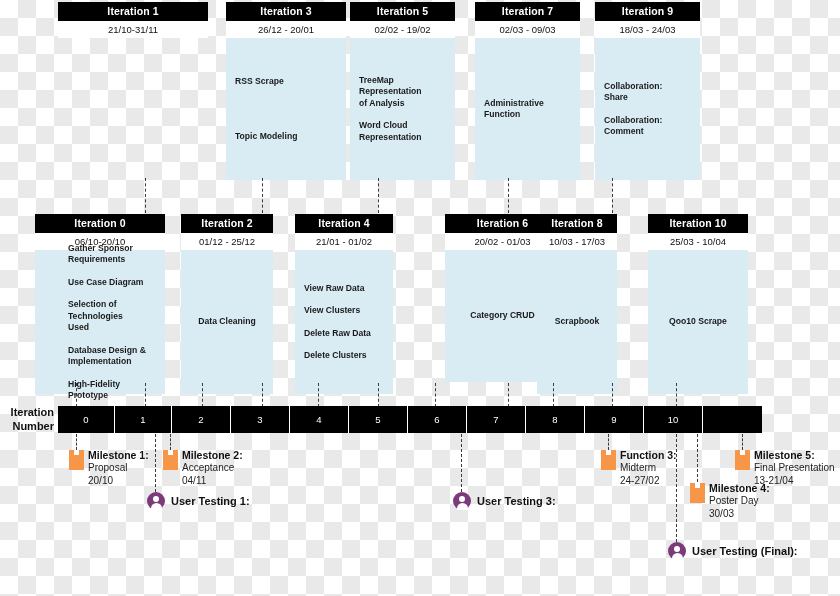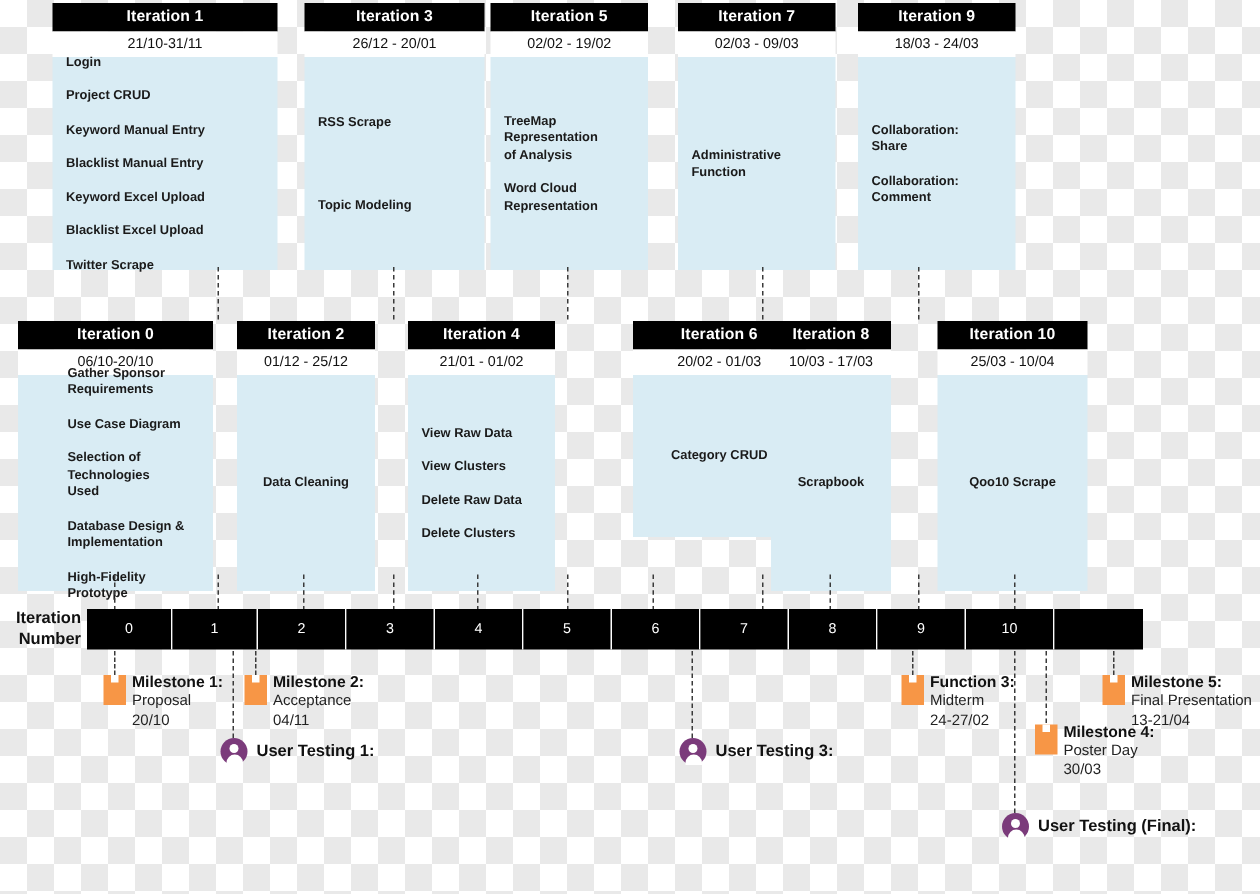--- a/index.html
+++ b/index.html
@@ -10,21 +10,21 @@
     background-image:
       linear-gradient(45deg,#e9e9e9 25%,transparent 25%,transparent 75%,#e9e9e9 75%),
       linear-gradient(45deg,#e9e9e9 25%,transparent 25%,transparent 75%,#e9e9e9 75%);
     background-size:36px 36px;
     background-position:0 0,18px 18px;
     overflow:hidden;
   }
   #stage{position:relative;width:840px;height:596px;}
 
   
-  .iter{position:absolute;}
+  .iter{position:absolute;margin-left:23px;}
   .iter-head{
     background:#000;color:#fff;
     font-size:10.5px;font-weight:bold;
     text-align:center;line-height:19px;height:19px;
     letter-spacing:.1px;
   }
   .iter-date{
     background:#fff;color:#111;
     font-size:9.5px;text-align:center;
     line-height:17px;height:17px;
@@ -105,29 +105,20 @@
   }
 </style>
 </head>
 <body>
 
 <div id="stage">
 
   <div class="iter" style="left:35px;top:2px;width:150px;">
     <div class="iter-head">Iteration 1</div>
     <div class="iter-date">21/10-31/11</div>
-    <div class="iter-body left" style="height:142px;">
-      <div class="task">Login</div>
-      <div class="task">Project CRUD</div>
-      <div class="task">Keyword Manual Entry</div>
-      <div class="task">Blacklist Manual Entry</div>
-      <div class="task">Keyword Excel Upload</div>
-      <div class="task">Blacklist Excel Upload</div>
-      <div class="task">Twitter Scrape</div>
-    </div>
   </div>
 
   <div class="iter" style="left:203px;top:2px;width:120px;">
     <div class="iter-head">Iteration 3</div>
     <div class="iter-date">26/12 - 20/01</div>
     <div class="iter-body left" style="height:142px;gap:32px;">
       <div class="task">RSS Scrape</div>
       <div class="task">Topic Modeling</div>
     </div>
   </div>
@@ -200,21 +191,21 @@
       <div class="task">View Raw Data</div>
       <div class="task">View Clusters</div>
       <div class="task">Delete Raw Data</div>
       <div class="task">Delete Clusters</div>
     </div>
   </div>
 
   <div class="iter" style="left:386px;top:214px;width:115px;padding-left:36px;">
     <div class="iter-head">Iteration 6</div>
     <div class="iter-date">20/02 - 01/03</div>
-    <div class="iter-body center" style="height:108px;">
+    <div class="iter-body center" style="height:132px;">
       <div class="task">Category CRUD</div>
     </div>
   </div>
 
   <div class="iter" style="left:514px;top:214px;width:80px;">
     <div class="iter-head">Iteration 8</div>
     <div class="iter-date">10/03 - 17/03</div>
     <div class="iter-body center" style="height:144px;">
       <div class="task">Scrapbook</div>
     </div>

